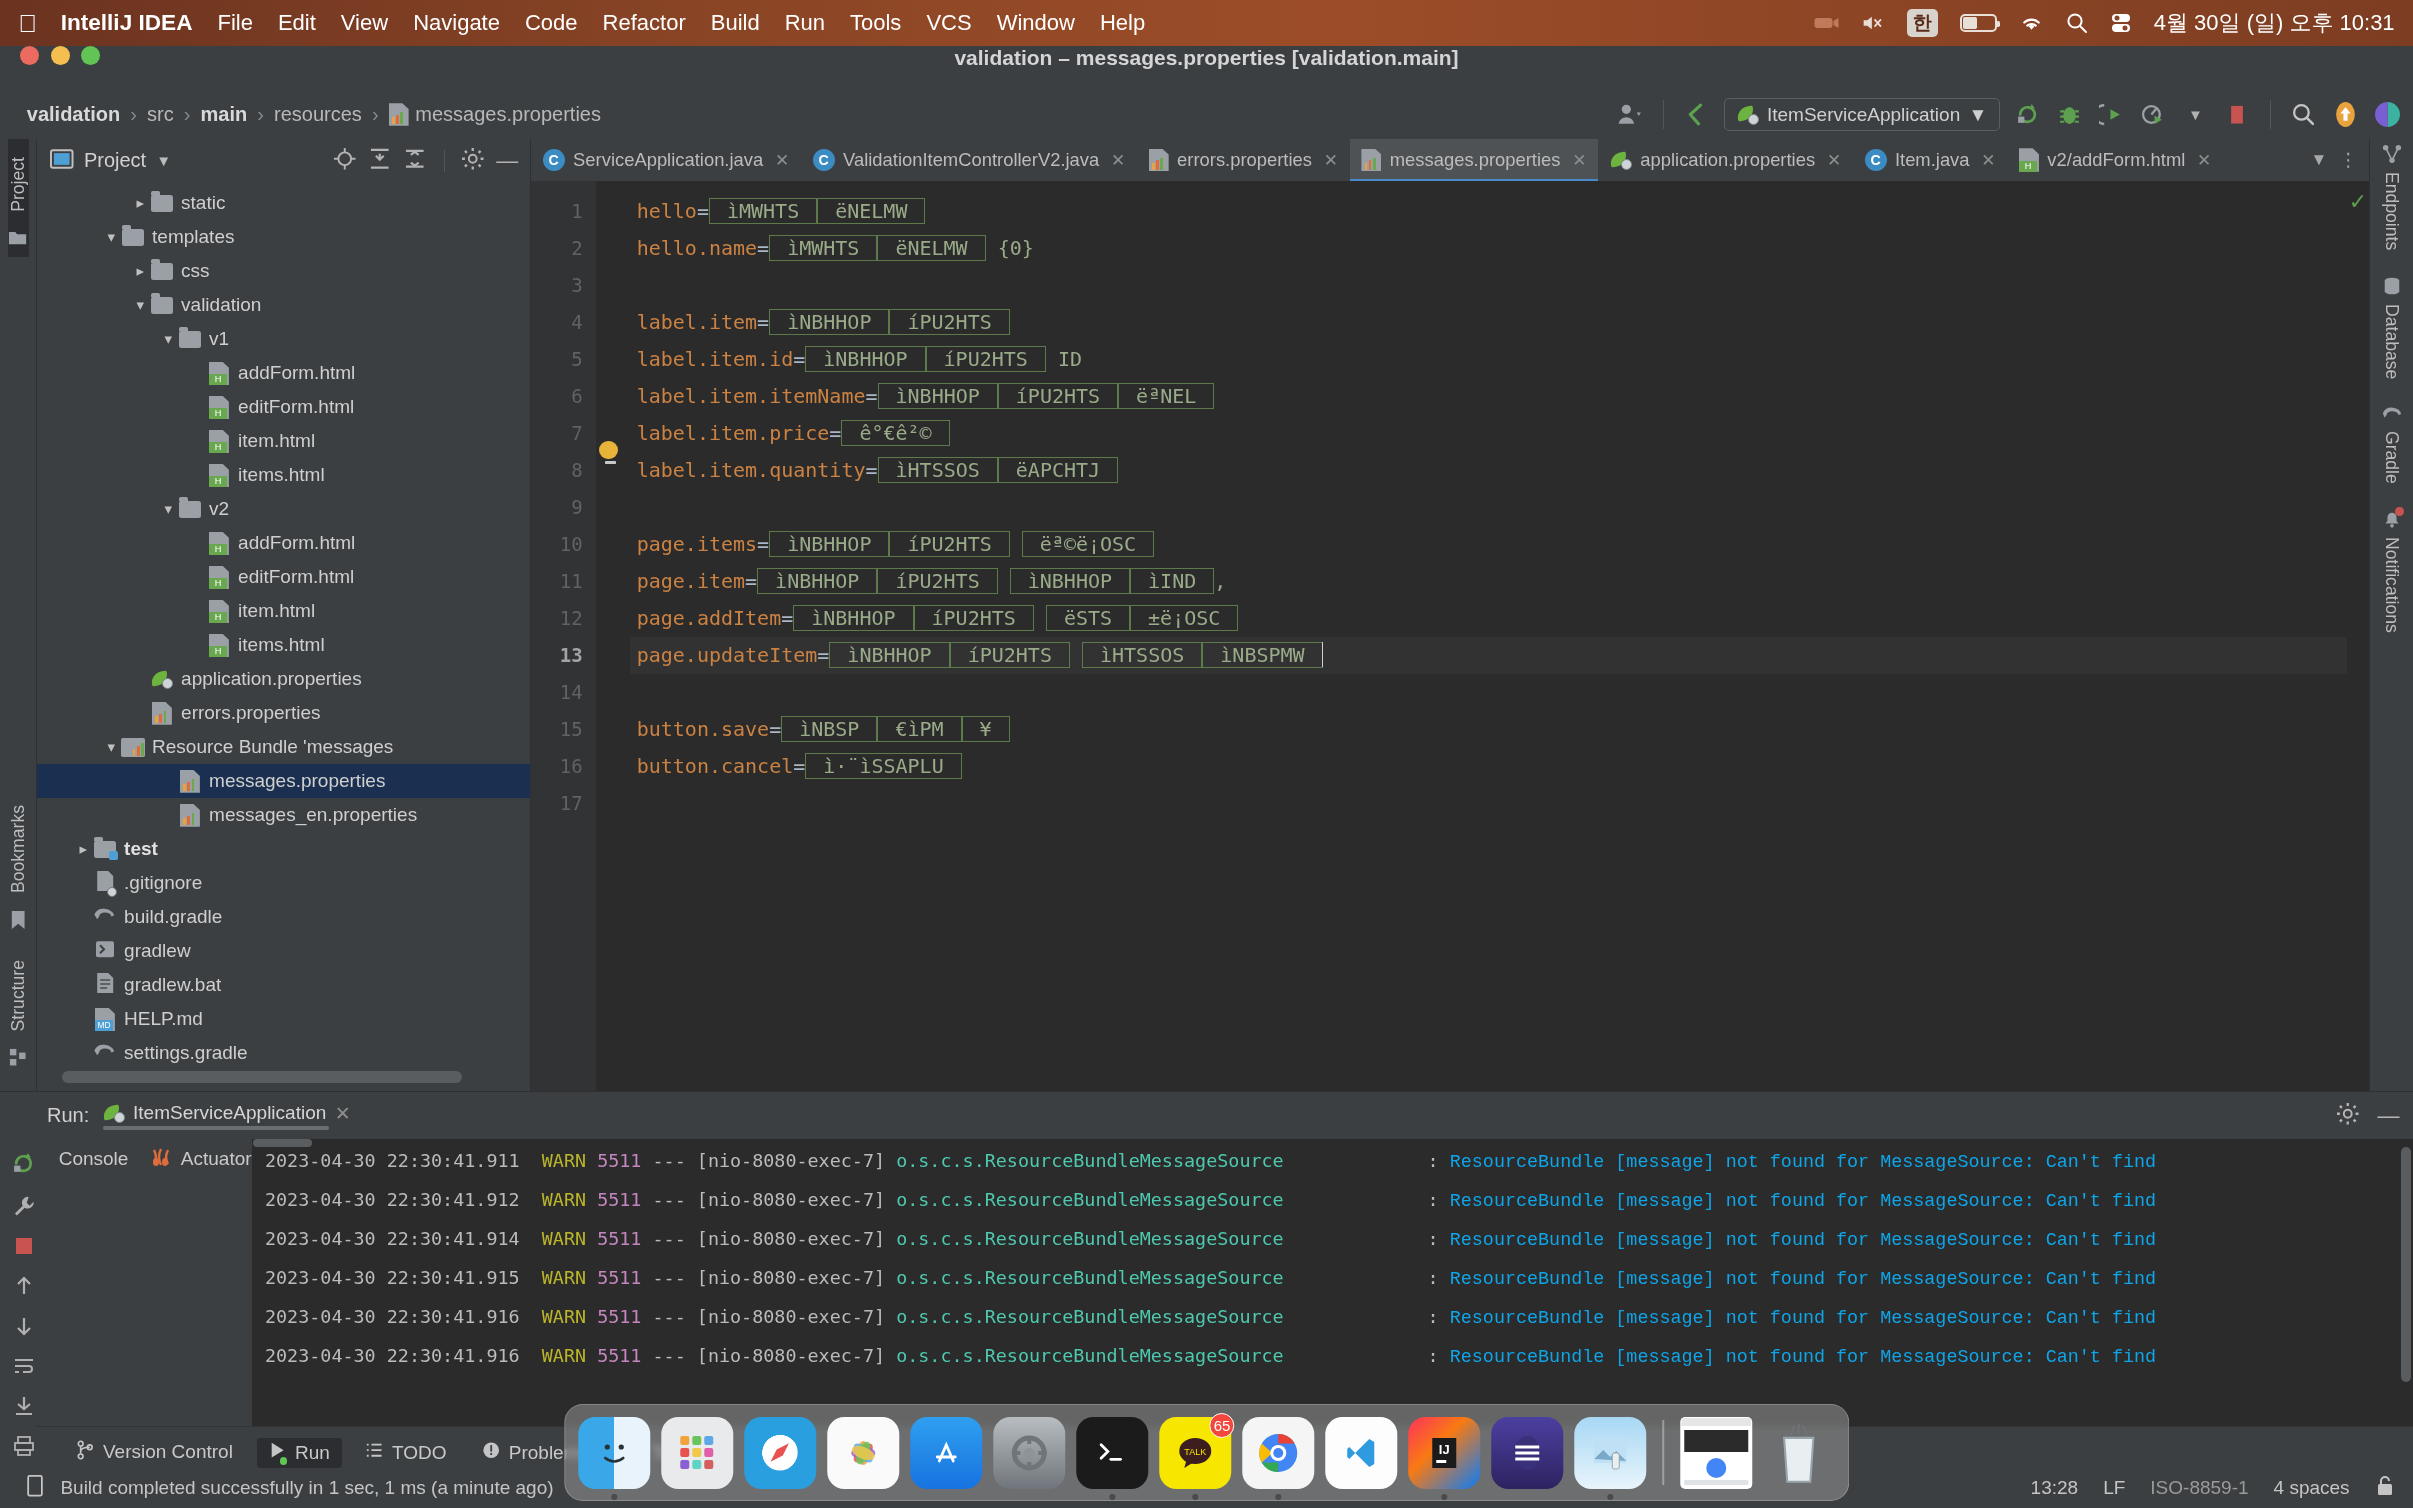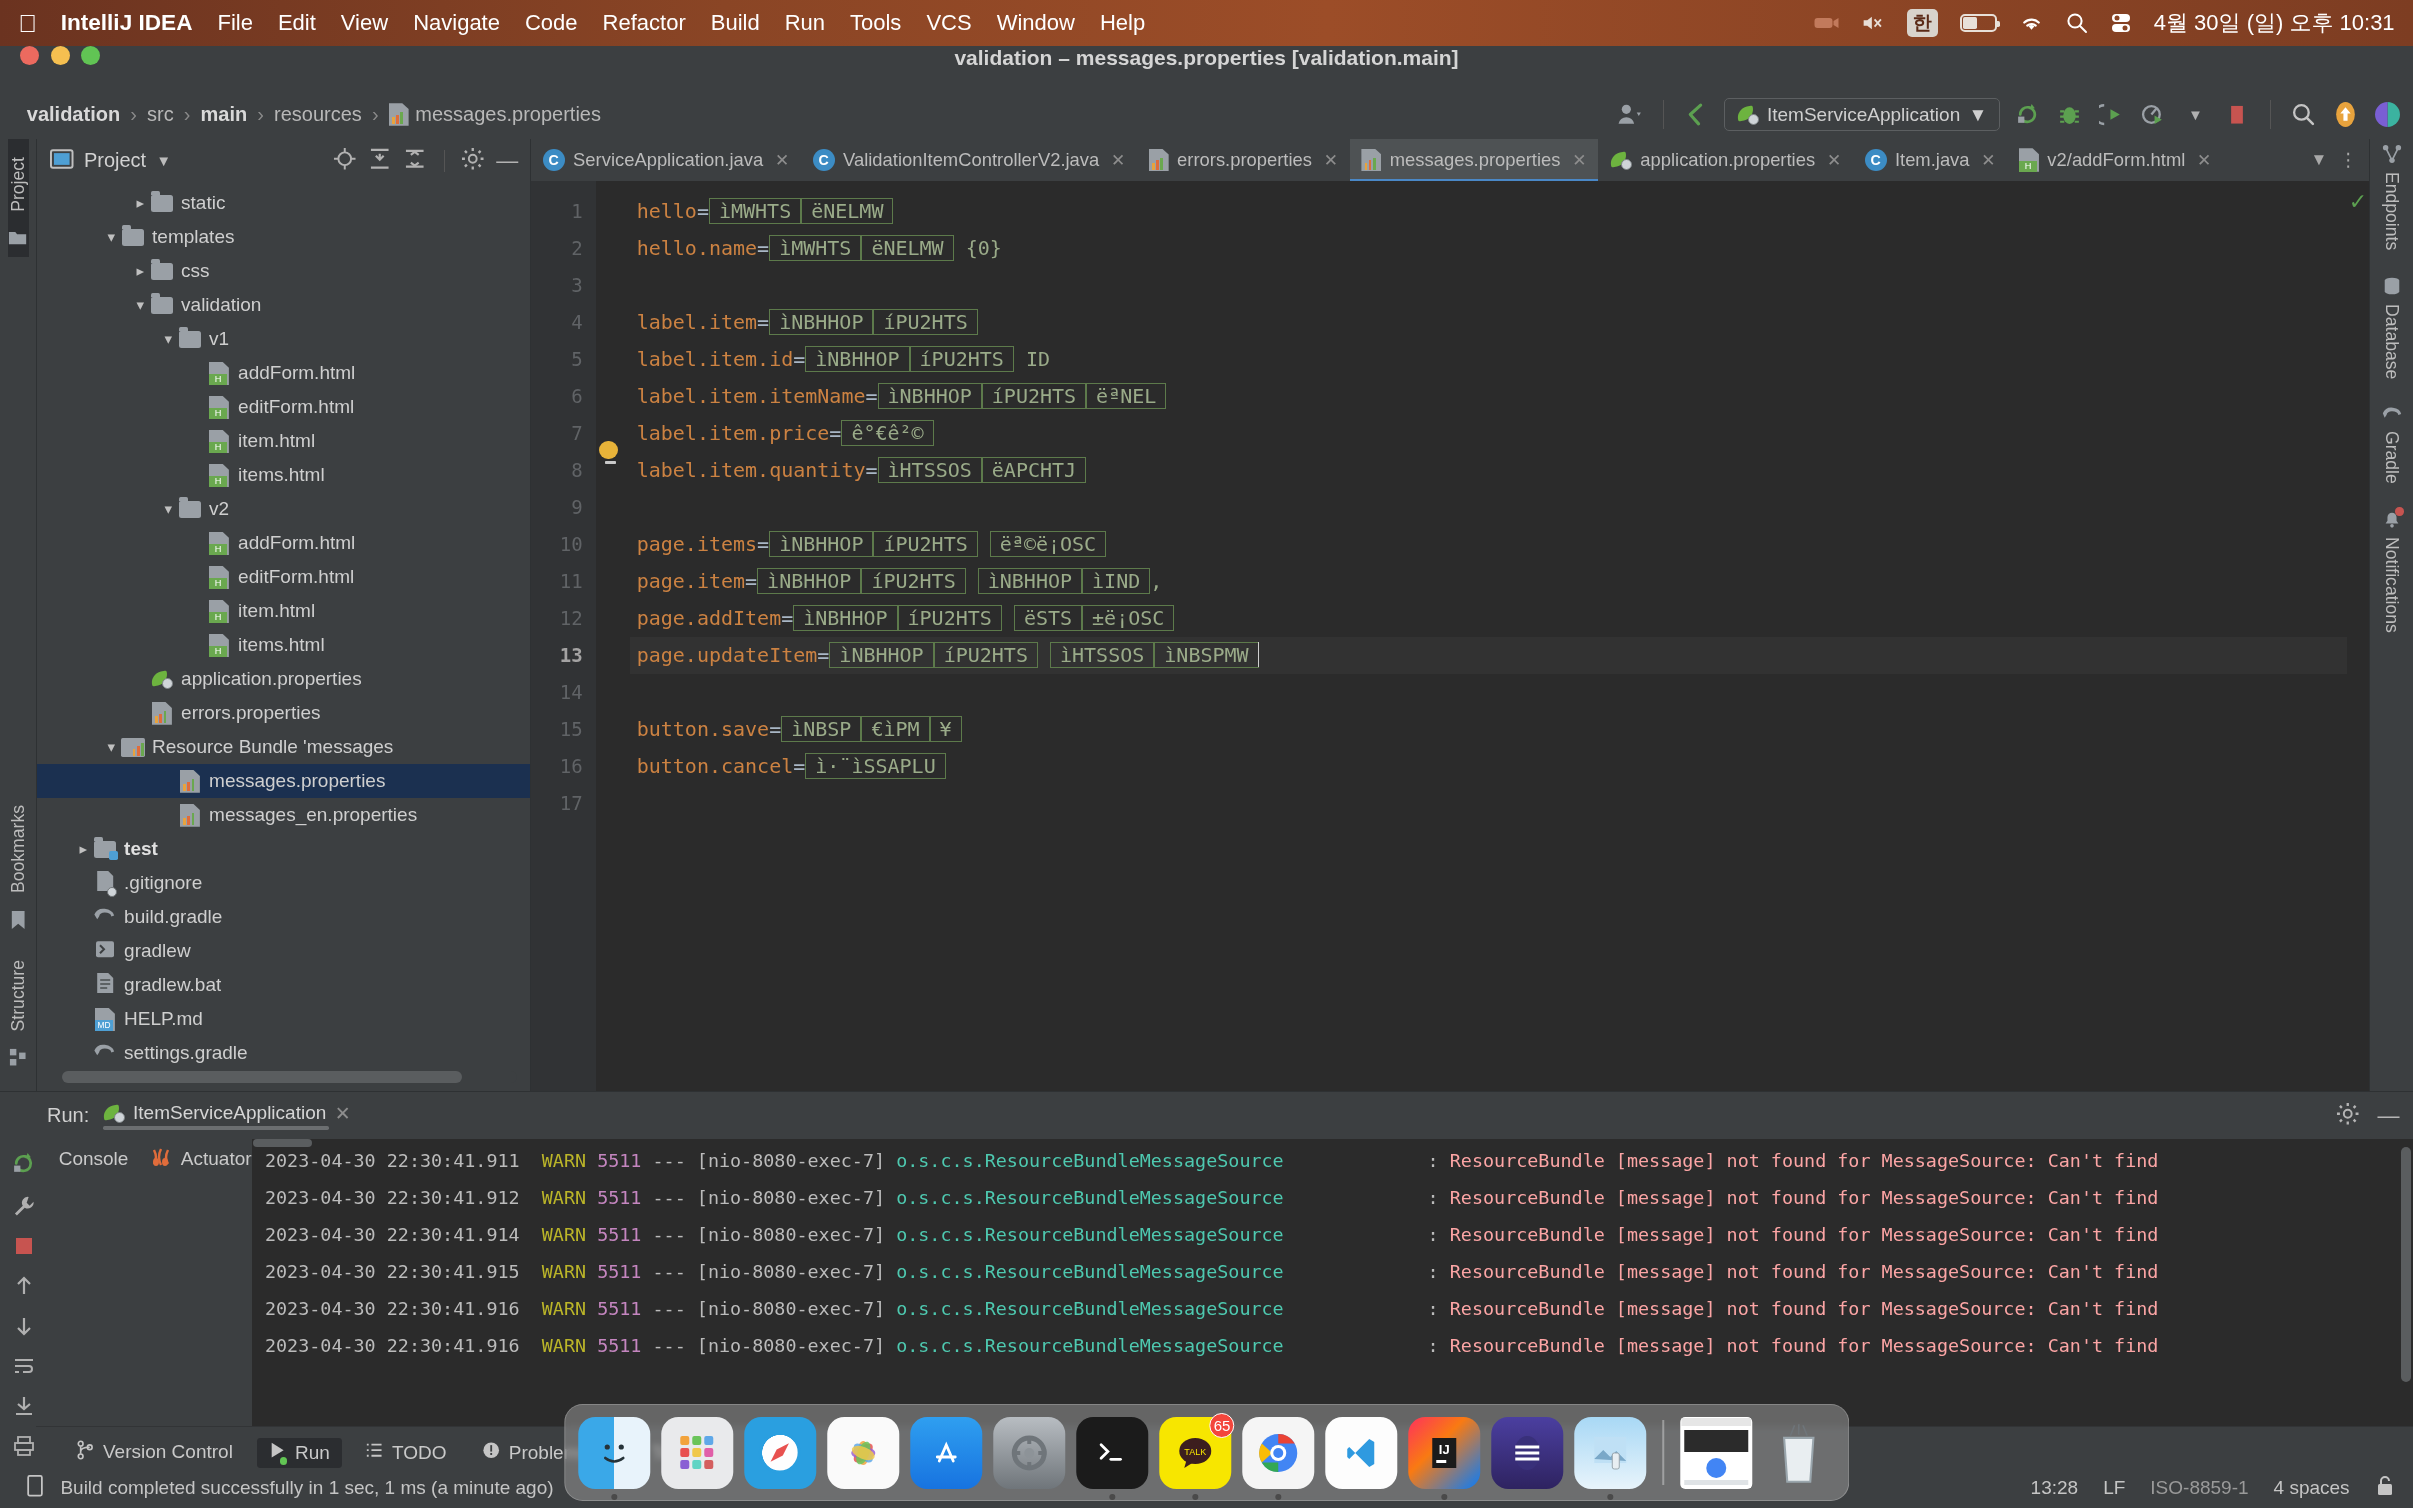--- a/index.html
+++ b/index.html
@@ -173,21 +173,21 @@
   .bulb .s { width:11.7px; height:2.5px; background:#c9c9c9; margin:1.7px auto 0; border-radius:0.8px; }
   .code {
     flex: 1; padding: 11.7px 0 0 0; font-family: "DejaVu Sans Mono", monospace;
     font-size: 20px; line-height: 37px; color: #a9b7c6; white-space: pre; overflow: hidden;
   }
   .cl { height: 37px; padding-left: 6.7px; }
   .cl.cur { background: #323232; }
   .k { color: #cc8242; }
   .eq { color: #a9b7c6; }
   .v { color: #9aab89; }
-  .vt { color: #9aab89; border: 0.8px solid #5d7a4b; padding: 0 9px; }
+  .vt { color: #9aab89; border: 0.8px solid #5d7a4b; padding: 0 17px; }
   .caret {
     display:inline-block; width:1.7px; height:25px; background:#d0d0d0; vertical-align:-5px; margin:0 -0.8px;
   }
   .markerbar { width: 22px; background:#2b2b2b; position:relative; }
   .check { position:absolute; top: 8.4px; left: 1.7px; color:#5ca050; font-size:22px; }
 
   
   .rightstrip {
     width: 44px; background: #3c3f41; border-left: 0.8px solid #2e3133;
     display:flex; flex-direction:column; align-items:center; padding-top: 5px; gap: 25px;
@@ -208,21 +208,21 @@
   .console-tabs .ct { display:flex; align-items:center; gap:8.4px;}
   .console {
     flex:1; background:#2b2b2b; font-family:"DejaVu Sans Mono", monospace;
     font-size: 18.4px; line-height: 37px; color:#bbbbbb; overflow:hidden; padding-top: 3.4px; position:relative;
   }
   .cline { white-space: pre; padding-left: 13.4px; }
   .c-warn { color:#bbb529; }
   .c-pid { color:#c586c0; }
   .c-th { color:#bbbbbb; }
   .c-logger { color:#4ec9b0; }
-  .c-msg { color:#fca5a5; }
+  .c-msg { color:#0ea5e9;font-family:Liberation Mono, monospace; }
   .console-scroll-h { position:absolute; left:0; right:0; top:0; height:8.4px; }
   .console-scroll-h i { display:block; height:8.4px; width:59px; background:#5a5d5f; border-radius:4.2px; margin-left:1.7px;}
   .vscroll { position:absolute; right:1.7px; top:8.4px; width:10px; height:277px; }
   .vscroll i { display:block; width:10px; height:235px; background:#5a5d5f; border-radius:5px; }
 
   
   .toolbtnbar {
     height: 42px; background:#3c3f41; display:flex; align-items:flex-end;
     padding-left: 28.5px; gap: 12px; font-size: 19px; color:#c9c9c9; border-top:0.8px solid #323436;margin-left:36px;
   }

